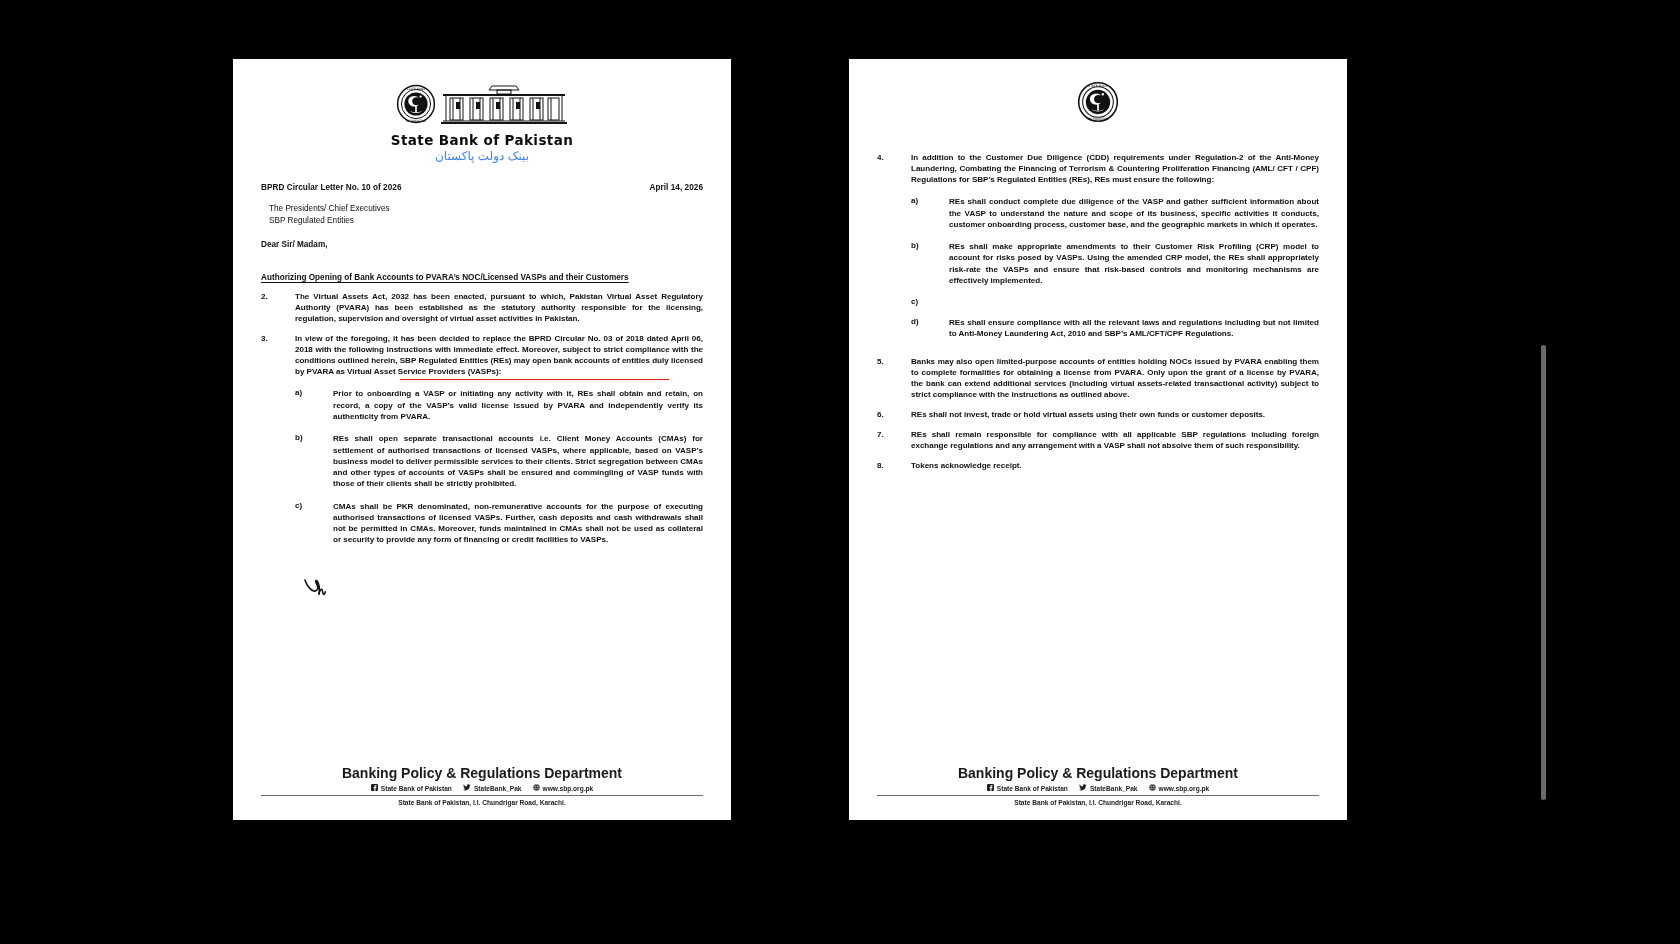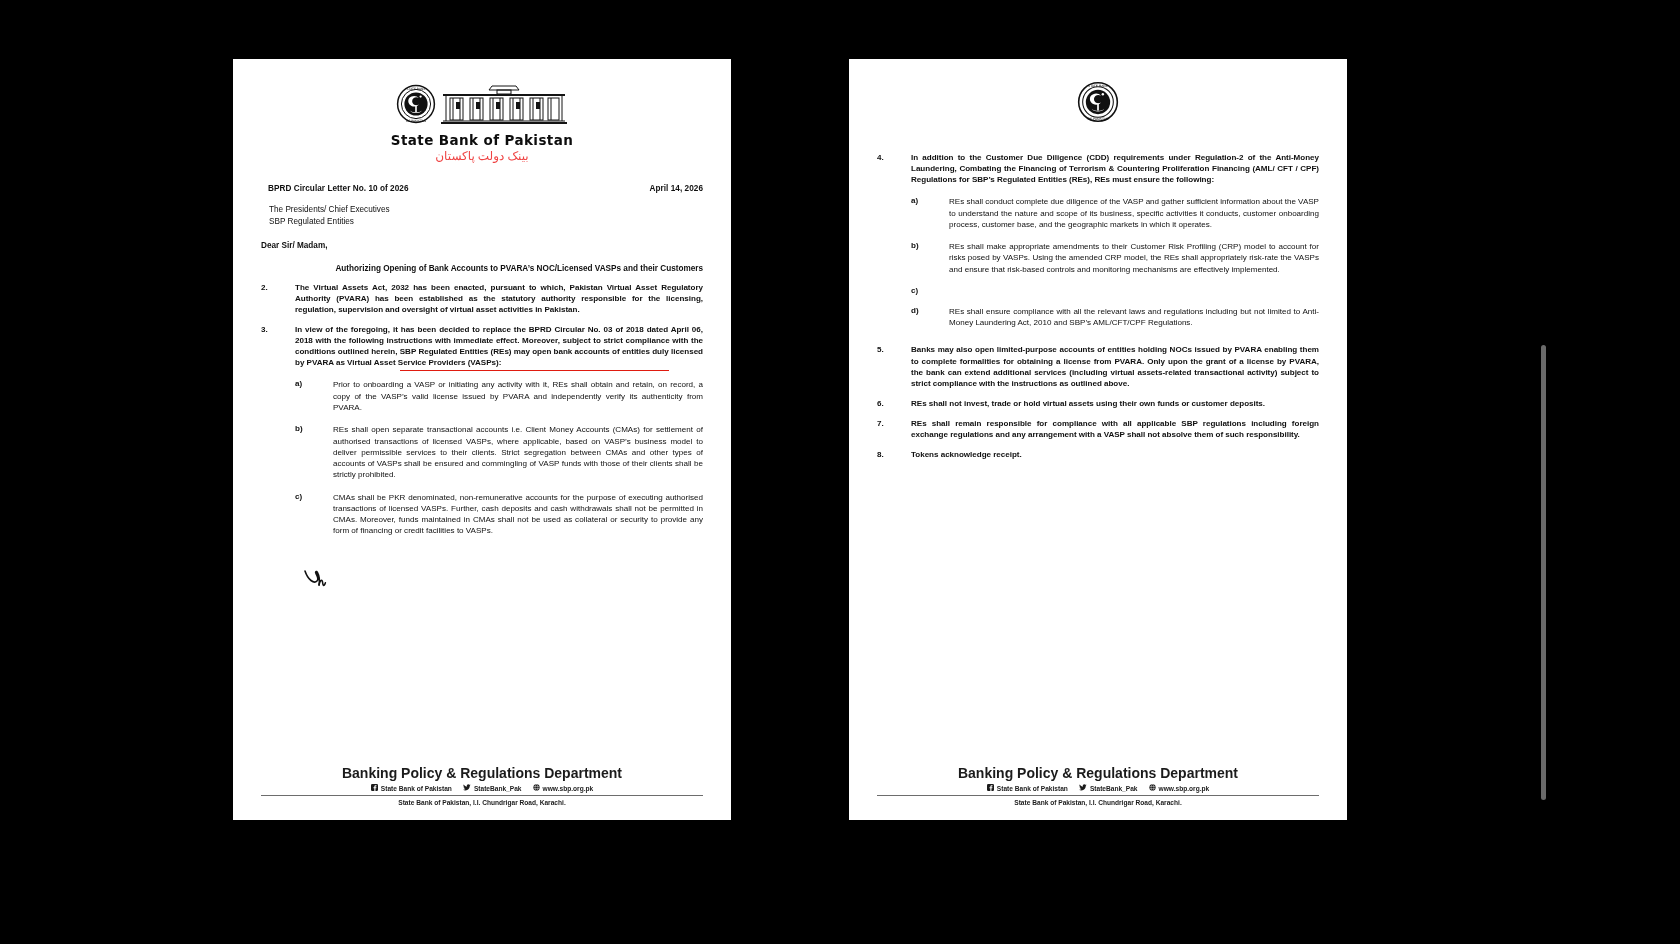--- a/index.html
+++ b/index.html
@@ -25,54 +25,54 @@
   
   .letterhead{ text-align:center; padding-top:22px; }
   .seal{ margin:0 auto; display:block; }
   .building{ margin:2px auto 0; display:block; }
   .sbp-name{
     font-family:"DejaVu Sans", sans-serif;
     font-size:13.5px; font-weight:700; letter-spacing:.4px;
     margin-top:1px; color:#0d0d0d;
   }
   .sbp-urdu{
-    font-family:Liberation Serif, serif;
-    font-size:12px; margin-top:1px; color:#ef4444; letter-spacing:1px;
+    font-family:Liberation Sans, sans-serif;
+    font-size:12px; margin-top:1px; color:#3b82f6; letter-spacing:1px;
   }
 
   
   .letterhead-sm{ text-align:center; padding-top:22px; height:62px; }
 
   
   .refrow{
     display:flex; justify-content:space-between; align-items:flex-start;
-    margin-top:20px; font-size:8.2px; font-weight:700; letter-spacing:.05px;margin-left:7px;
+    margin-top:20px; font-size:8.2px; font-weight:700; letter-spacing:.05px;
   }
   .addressee{ margin-top:11px; font-size:8.2px; font-weight:400; line-height:1.45;margin-left:8px; }
   .salutation{ margin-top:13px; font-size:8.2px; font-weight:700; }
 
   .subject{
-    margin-top:14px; text-align:right;
+    margin-top:24px; text-align:left;
     font-size:8.2px; font-weight:700;
-    text-underline-offset:2px;
+    text-decoration:underline; text-underline-offset:2px;
   }
 
   
   .para{
     margin-top:9px; font-size:8.05px; line-height:1.38;
     text-align:justify; font-weight:600; letter-spacing:-0.02px;
   }
   .para.first{ text-indent:34px; }
   .numrow{ display:flex; align-items:flex-start; }
   .numrow .num{ width:34px; flex:0 0 34px; font-weight:700; }
   .numrow .txt{ flex:1; text-align:justify; }
 
   .subitem{ display:flex; align-items:flex-start; margin-top:11px; padding-left:34px; }
   .subitem .lt{ width:38px; flex:0 0 38px; font-weight:700; font-size:8.05px; }
-  .subitem .bd{ flex:1; font-size:8.05px; line-height:1.40; text-align:justify; font-weight:400; }
+  .subitem .bd{ flex:1; font-size:8.05px; line-height:1.40; text-align:justify; font-weight:700; }
 
   
   .redline{
     border-bottom:1.6px solid #e01b10;
     padding-bottom:14px;
   }
 
   
   .sig-block{ margin-top:22px; text-align:right; padding-right:38px; font-size:8.2px; font-weight:700;}
   .sig-scribble{ display:block; margin:4px 0 2px auto; }

